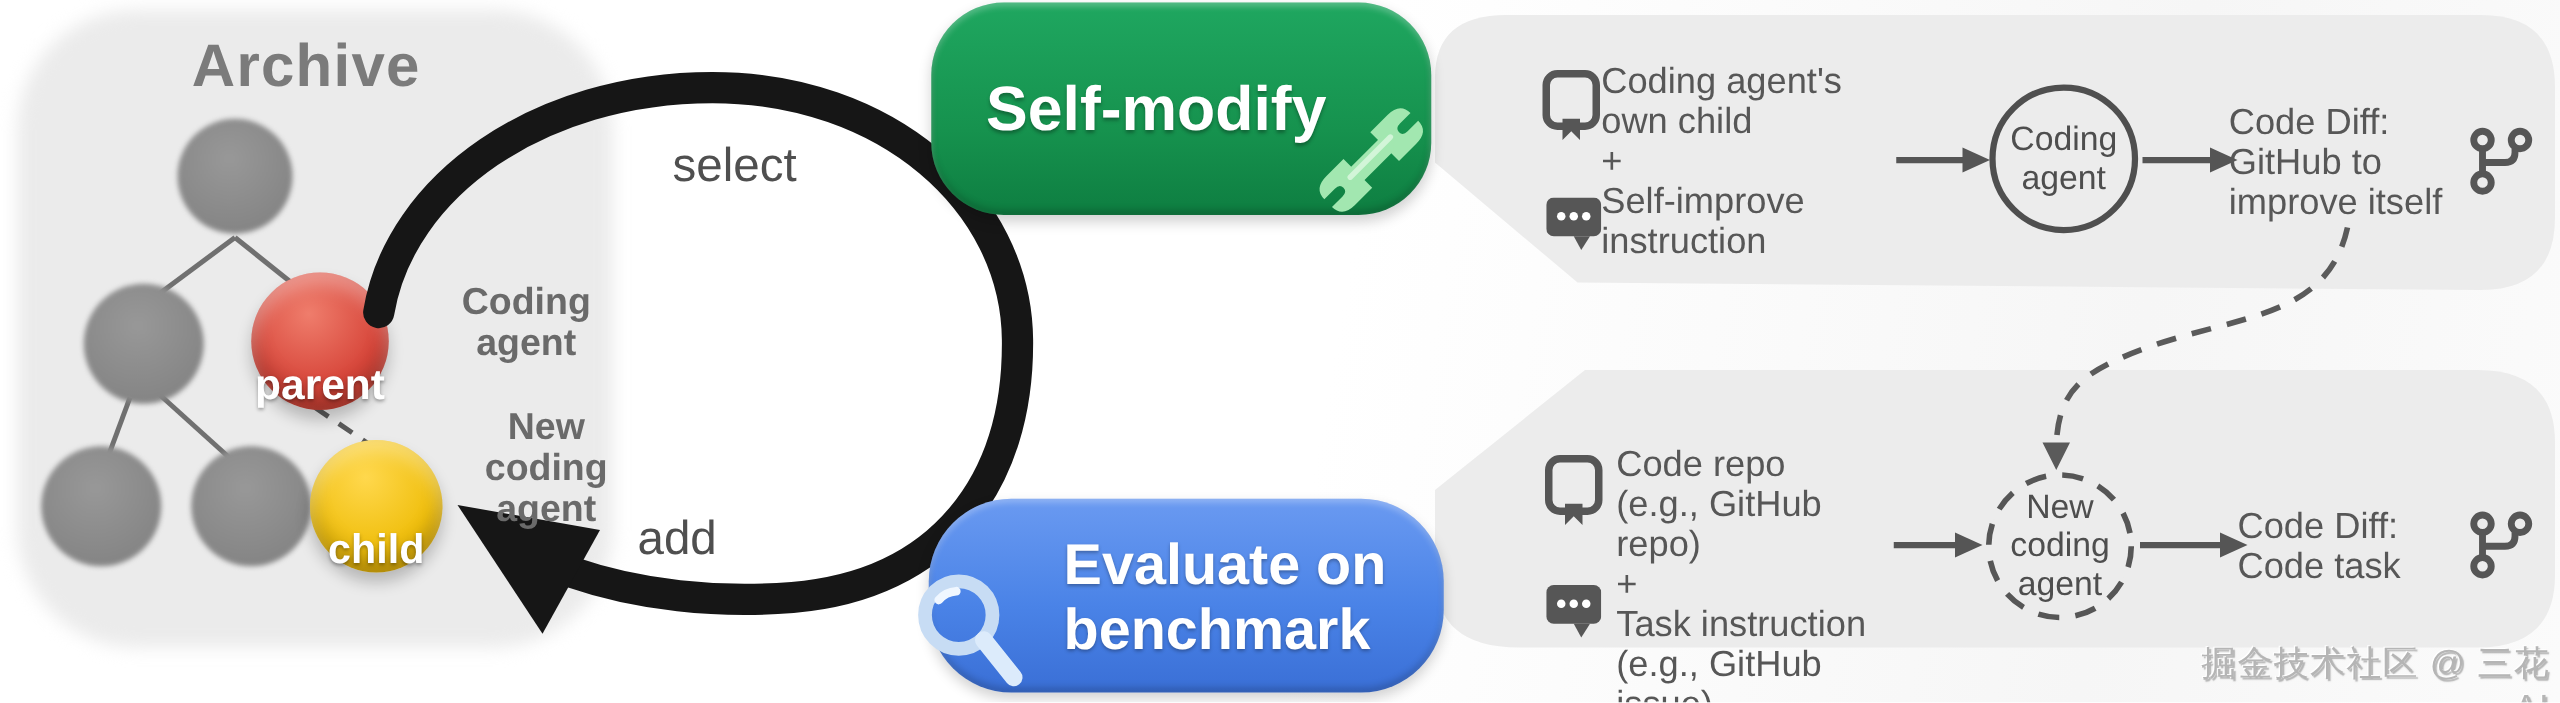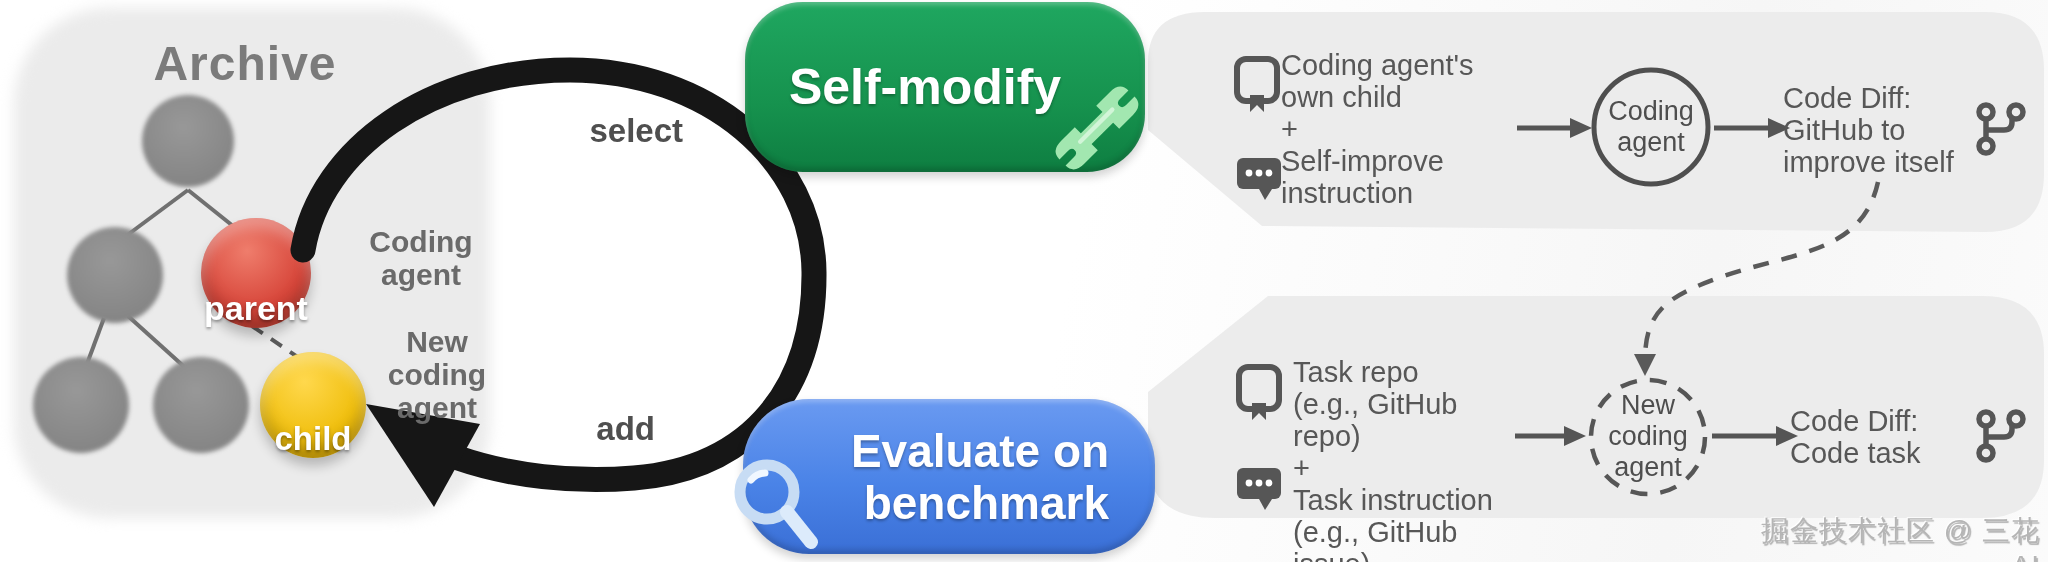--- a/index.html
+++ b/index.html
@@ -9,50 +9,50 @@
     background:linear-gradient(100deg,#ffffff 52%,#fbfbfb 66%,#f6f6f6 82%,#fbfbfb 100%);
   }
   .abs{position:absolute;}
   
   #archive-blob{
     left:14px;top:8px;width:476px;height:510px;border-radius:95px;
     background:#ebebeb;filter:blur(7px);
   }
   #archive-title{
     left:145px;top:26px;width:200px;text-align:center;
-    font-size:48px;font-weight:bold;color:#7b7b7b;letter-spacing:1px;margin-top:10px;
+    font-size:48px;font-weight:bold;color:#7b7b7b;letter-spacing:1px;
   }
   
   .gcirc{border-radius:50%;filter:blur(2px);
     background:radial-gradient(circle at 45% 35%,#989898,#868686 70%,#7e7e7e);}
   .node-ball{border-radius:50%;display:flex;align-items:flex-end;justify-content:center;
     color:#fff;font-weight:bold;
     text-shadow:0 2px 3px rgba(0,0,0,.35);
     box-shadow:0 8px 12px rgba(0,0,0,.22), inset 0 10px 14px rgba(255,255,255,.35), inset 0 -12px 16px rgba(0,0,0,.22);}
   #parent-node{left:201px;top:218px;width:110px;height:110px;font-size:34px;
     background:radial-gradient(circle at 42% 30%,#ef7d6c,#d7463a 58%,#b5372b 100%);}
-  #child-node{left:260px;top:352px;width:106px;height:106px;font-size:33px;
+  #child-node{left:248px;top:352px;width:106px;height:106px;font-size:33px;
     background:radial-gradient(circle at 42% 28%,#ffd84d,#f0bf0e 58%,#cf9e02 100%);}
   
   .side-label{font-weight:bold;color:#6a6a6a;text-align:center;line-height:33px;font-size:30px;}
   #coding-agent-label{left:346px;top:225px;width:150px;}
   #new-coding-agent-label{left:362px;top:325px;width:150px;}
-  .loop-label{font-weight:bold;color:#4f4f4f;font-size:33px;text-align:right;}
+  .loop-label{font-weight:normal;color:#4f4f4f;font-size:38px;text-align:left;}
   #select-label{left:538px;top:112px;width:145px;}
   #add-label{left:510px;top:410px;width:145px;}
   
   .pill{display:flex;align-items:center;justify-content:center;color:#fff;font-weight:bold;
     text-shadow:0 2px 3px rgba(0,0,0,.3);
     box-shadow:0 5px 10px rgba(0,0,0,.18), inset 0 3px 5px rgba(255,255,255,.28), inset 0 -4px 6px rgba(0,0,0,.18);}
   #self-modify-pill{left:745px;top:2px;width:400px;height:170px;border-radius:58px;
     background:linear-gradient(180deg,#1fa760 0%,#16924e 60%,#0e7e41 100%);font-size:50px;}
   #self-modify-pill .pill-text{margin-right:40px;}
   #evaluate-pill{left:743px;top:399px;width:412px;height:155px;border-radius:66px;
     background:linear-gradient(180deg,#6a9af1 0%,#4a83e7 55%,#3a6fd6 100%);
-    font-size:46px;line-height:52px;text-align:right;}
+    font-size:46px;line-height:52px;text-align:left;}
   #evaluate-pill .pill-text{margin-left:62px;}
   .pill-icon{position:absolute;}
   #wrench-icon{right:-4px;bottom:-8px;width:104px;height:104px;}
   #magnifier-icon{left:-14px;bottom:-12px;width:104px;height:110px;}
   
   .panel-col{color:#575757;text-align:left;font-size:29px;line-height:32px;}
   #sm-input-col{left:1281px;top:49px;width:200px;}
   #ev-input-col{left:1293px;top:356px;width:200px;}
   .node-text{color:#4e4e4e;text-align:center;font-size:27px;line-height:31px;}
   #sm-node-text{left:1576px;top:96px;width:150px;}
@@ -206,21 +206,21 @@
     <div>Coding</div>
     <div>agent</div>
   </div>
   <div class="abs panel-col" id="sm-output-col">
     <div>Code Diff:</div>
     <div>GitHub to</div>
     <div>improve itself</div>
   </div>
 
   <div class="abs panel-col" id="ev-input-col">
-    <div>Task repo</div>
+    <div>Code repo</div>
     <div>(e.g., GitHub repo)</div>
     <div>+</div>
     <div>Task instruction</div>
     <div>(e.g., GitHub issue)</div>
   </div>
   <div class="abs node-text" id="ev-node-text">
     <div>New</div>
     <div>coding</div>
     <div>agent</div>
   </div>

